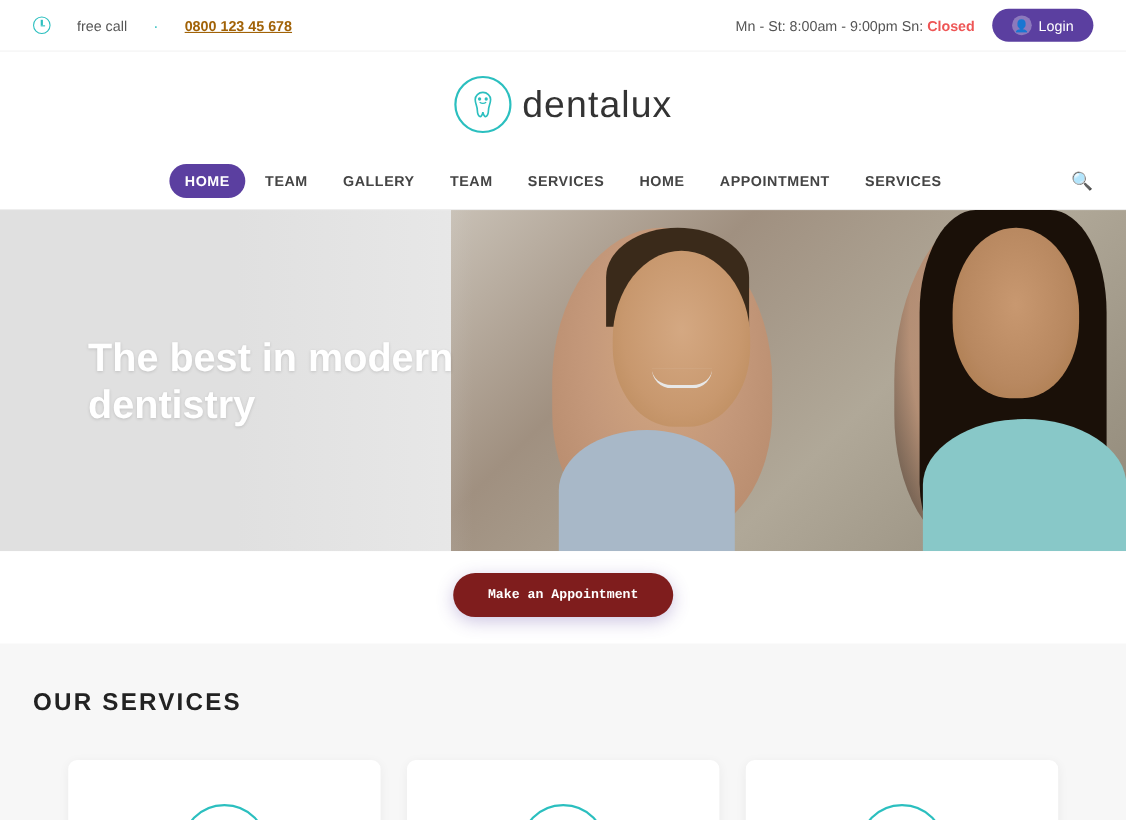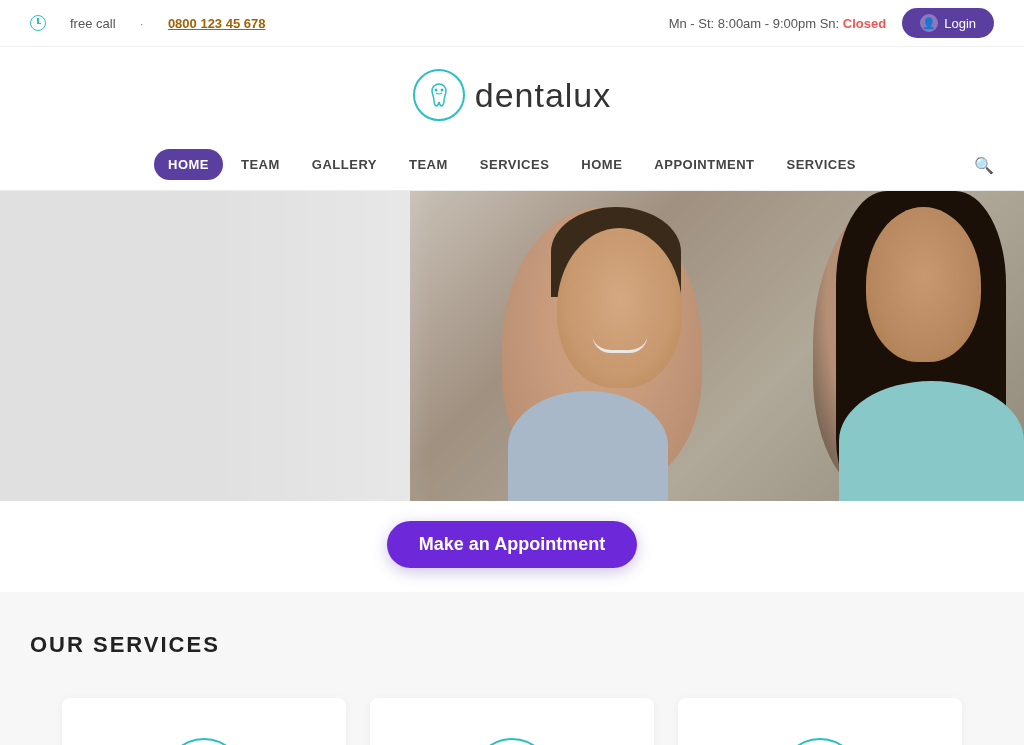--- a/index.html
+++ b/index.html
@@ -229,29 +229,30 @@
     }
 
     
     .appointment-section {
       display: flex;
       justify-content: center;
       padding: 20px 0 24px;
       background: #fff;
     }
     .appointment-btn {
-      background: #6d28d9;
+      background: #7f1d1d;
       color: #fff;
       border: none;
       border-radius: 25px;
       padding: 13px 32px;
-      font-size: 18px;
+      font-size: 12px;
       font-weight: 600;
       cursor: pointer;
       box-shadow: 0 4px 15px rgba(91,63,160,0.3);
+      font-family: Liberation Mono, monospace;
     }
 
     
     .services-section {
       padding: 40px 30px 60px;
       background: #f7f7f7;
     }
     .services-title {
       text-align: left;
       font-size: 22px;
@@ -435,20 +436,23 @@
       <div class="shirt-male"></div>
       <div class="shirt-female"></div>
 
       <div class="face-male">
         <div class="smile-male"></div>
       </div>
       <div class="face-female"></div>
     </div>
   </div>
   <div class="hero-gradient-overlay"></div>
+  <div class="hero-content">
+    <h1 class="hero-title">The best in modern dentistry</h1>
+  </div>
 </section>
 
 <div class="appointment-section">
   <button class="appointment-btn">Make an Appointment</button>
 </div>
 
 <section class="services-section">
   <h2 class="services-title">OUR SERVICES</h2>
   <div class="services-grid">
 

